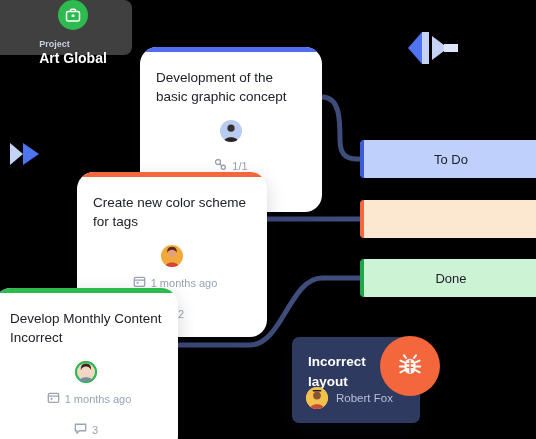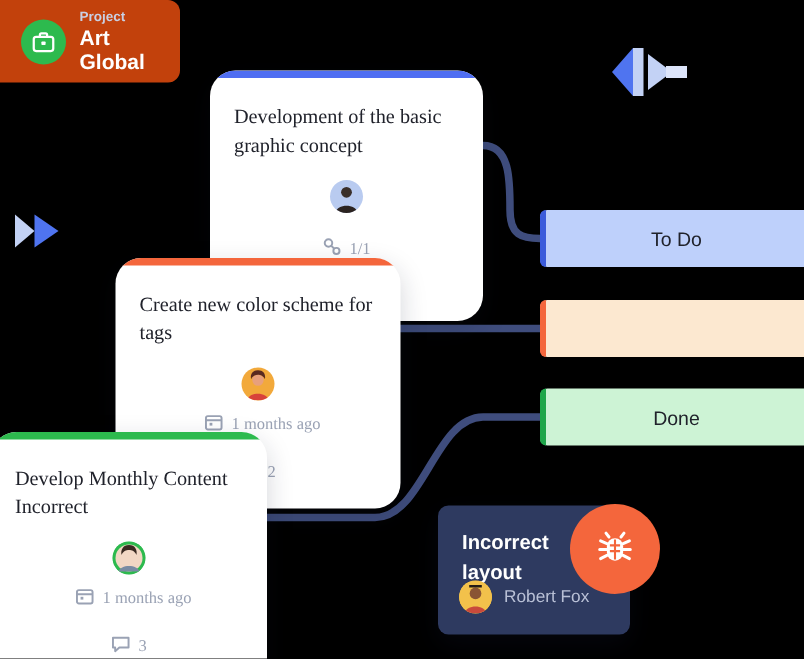--- a/index.html
+++ b/index.html
@@ -13,28 +13,29 @@
     height: 439px;
     overflow: hidden;
     font-family: "Liberation Sans", sans-serif;
     background: transparent;
   }
 
   
   #project-badge {
     position: absolute;
     left: 0; top: 0;
-    width: 120px; height: 55px;
-    background: #c2410c;
+    width: 132px; height: 55px;
+    background: #404040;
     border-radius: 0 8px 8px 0;
     display: flex;
     align-items: center;
     gap: 9px;
     padding-left: 14px;
     box-sizing: border-box;
+    flex-direction: column;
   }
   .badge-circle {
     width: 30px; height: 30px;
     border-radius: 50%;
     background: #2dba4e;
     display: flex;
     align-items: center;
     justify-content: center;
     flex: none;
   }
@@ -65,21 +66,20 @@
   }
   #connectors path { fill: none; stroke: #3f4d7d; stroke-width: 5; }
 
   
   .card {
     position: absolute;
     background: #ffffff;
     border-radius: 17px;
     box-shadow: 0 6px 18px rgba(20,25,50,0.18);
     overflow: hidden;
-    font-family: Liberation Serif, serif;
   }
   .card-accent { height: 5px; width: 100%; }
   .card-body { padding: 16px 16px 0 16px; }
   .card-title {
     font-size: 13.5px;
     line-height: 1.42;
     color: #20222b;
     font-weight: 400;
   }
   .card-meta {

